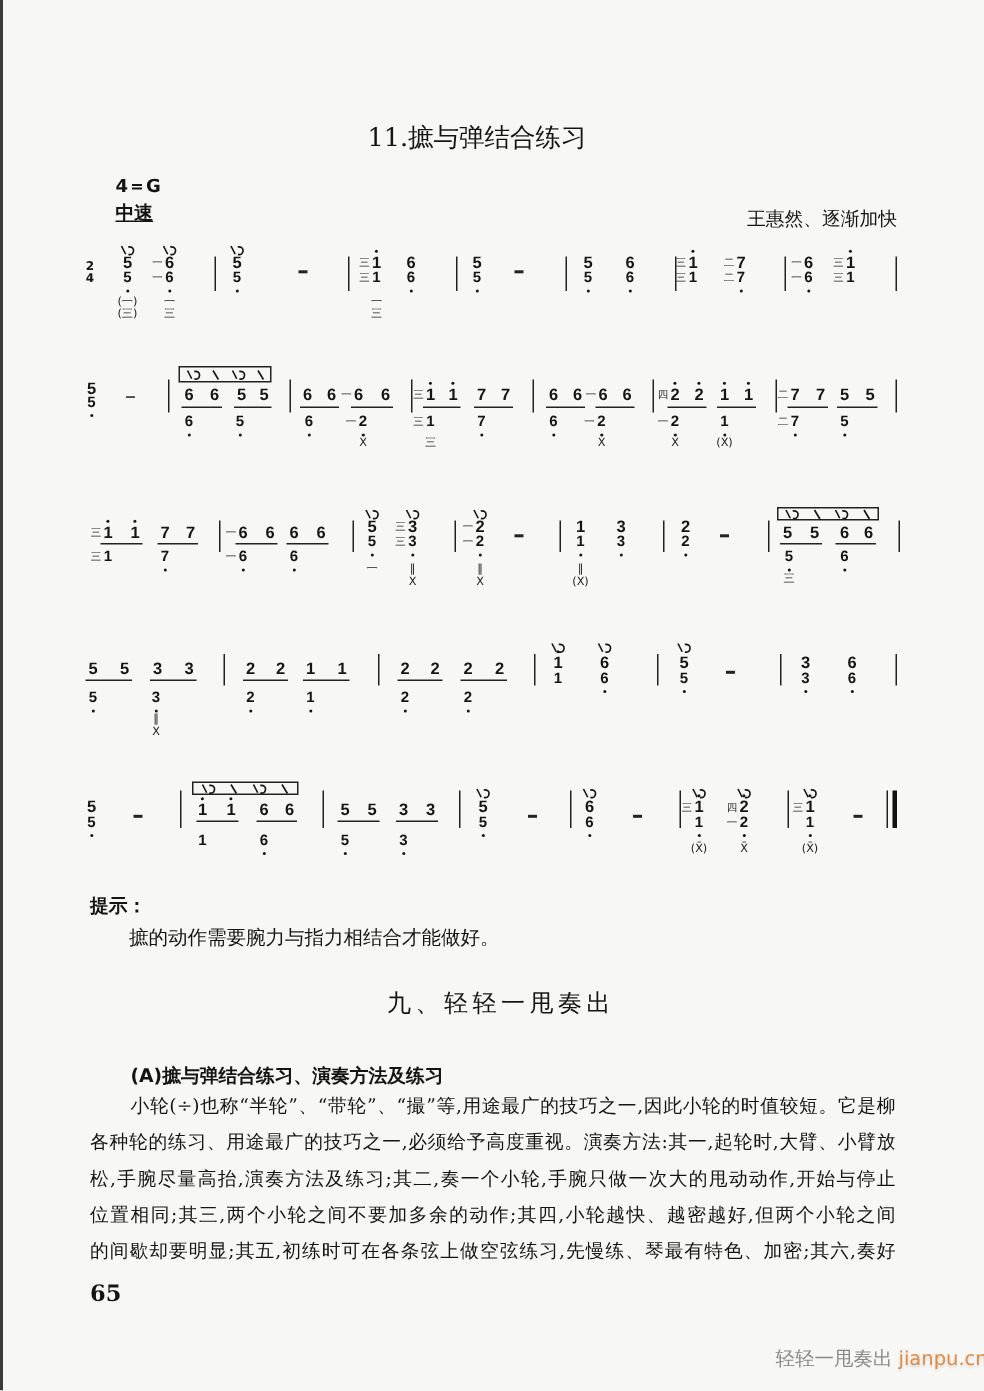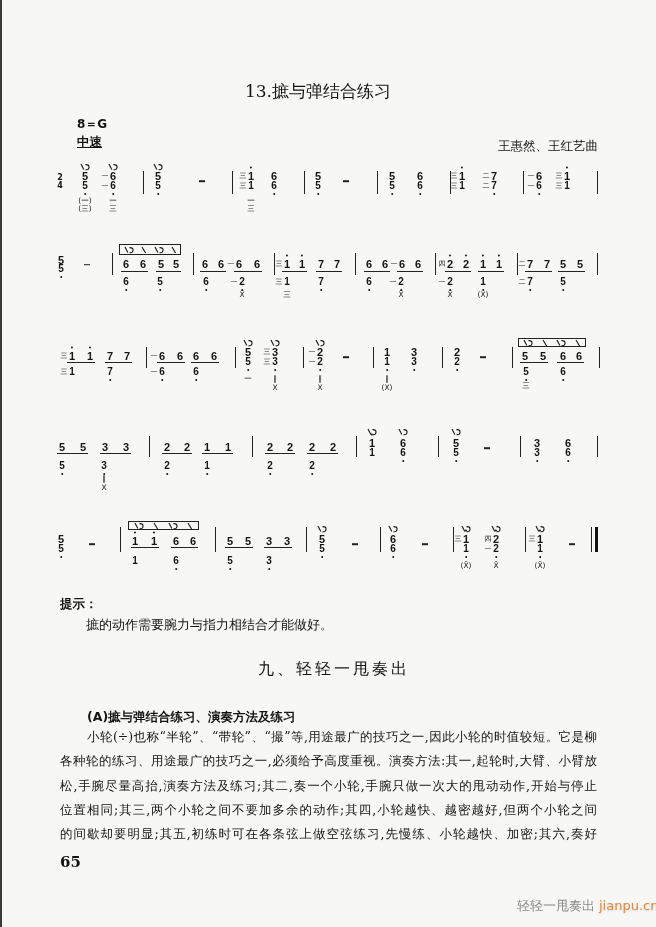--- a/index.html
+++ b/index.html
@@ -31,24 +31,24 @@
   #score .dash{position:absolute;width:6px;height:1.6px;background:#222;transform:translate(-50%,-50%);}
   #score .beam{position:absolute;height:1.4px;background:#222;}
   #score .box{position:absolute;border:1px solid #222;box-sizing:border-box;display:flex;justify-content:space-around;align-items:center;}
   #score .mk{position:absolute;transform:translate(-50%,-50%);line-height:0;}
 </style>
 </head>
 <body>
 
 <div class="edge"></div>
 
-<div class="abs title">13.摭与弹结合练习</div>
-<div class="abs key">8＝G</div>
+<div class="abs title">11.摭与弹结合练习</div>
+<div class="abs key">4＝G</div>
 <div class="abs tempo">中速</div>
-<div class="abs composer">王惠然、王红艺曲</div>
+<div class="abs composer">王惠然、逐渐加快</div>
 
 <div class="abs ts">
   <div>2</div>
   <div>4</div>
 </div>
 
 <div id="score">
     <span class="mk" style="left: 85px; top: 167px;"><svg width="10" height="8" viewBox="0 0 10 8">
         <path d="M1 1L3.8 6.5" stroke="#151515" stroke-width="1.1" fill="none"></path>
         <path d="M5.5 1.6Q9.4 1.4 9 4.4Q8.6 7.3 5.6 6.6" stroke="#151515" stroke-width="1.1" fill="none"></path>
@@ -433,19 +433,19 @@
 <div class="abs tip-label">提示：</div>
 <div class="abs tip-text">摭的动作需要腕力与指力相结合才能做好。</div>
 
 <div class="abs sec-title">九、轻轻一甩奏出</div>
 <div class="abs sub-title">(A)摭与弹结合练习、演奏方法及练习</div>
 
 <div class="pline" style="left:87px;top:729px;width:510px;">小轮(÷)也称“半轮”、“带轮”、“撮”等,用途最广的技巧之一,因此小轮的时值较短。它是柳</div>
 <div class="pline" style="left:60px;top:753px;width:537px;">各种轮的练习、用途最广的技巧之一,必须给予高度重视。演奏方法:其一,起轮时,大臂、小臂放</div>
 <div class="pline" style="left:60px;top:778px;width:537px;">松,手腕尽量高抬,演奏方法及练习;其二,奏一个小轮,手腕只做一次大的甩动动作,开始与停止</div>
 <div class="pline" style="left:60px;top:802px;width:537px;">位置相同;其三,两个小轮之间不要加多余的动作;其四,小轮越快、越密越好,但两个小轮之间</div>
-<div class="pline" style="left:60px;top:826px;width:537px;">的间歇却要明显;其五,初练时可在各条弦上做空弦练习,先慢练、小轮越快、加密;其六,奏好</div>
+<div class="pline" style="left:60px;top:826px;width:537px;">的间歇却要明显;其五,初练时可在各条弦上做空弦练习,先慢练、琴最有特色、加密;其六,奏好</div>
 
 <div class="abs pnum">65</div>
 
 <div class="abs wm">
   <span>轻轻一甩奏出</span><span class="dom" style="color: rgb(224, 140, 69);">jianpu.cn</span>
 </div>
 
 </body></html>

